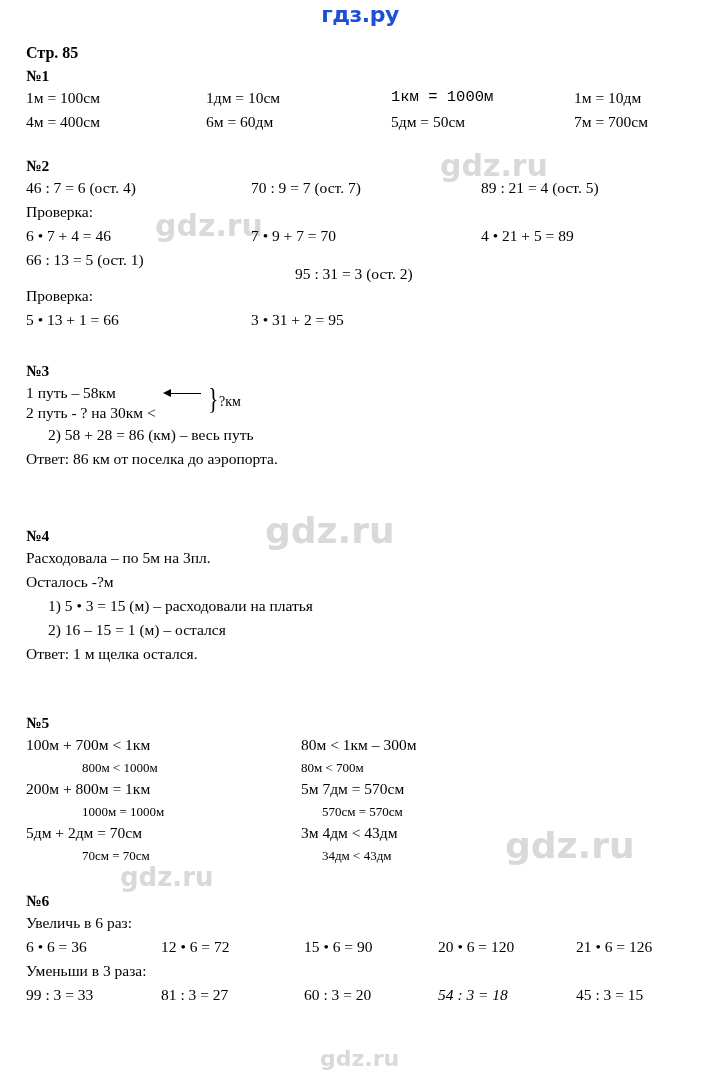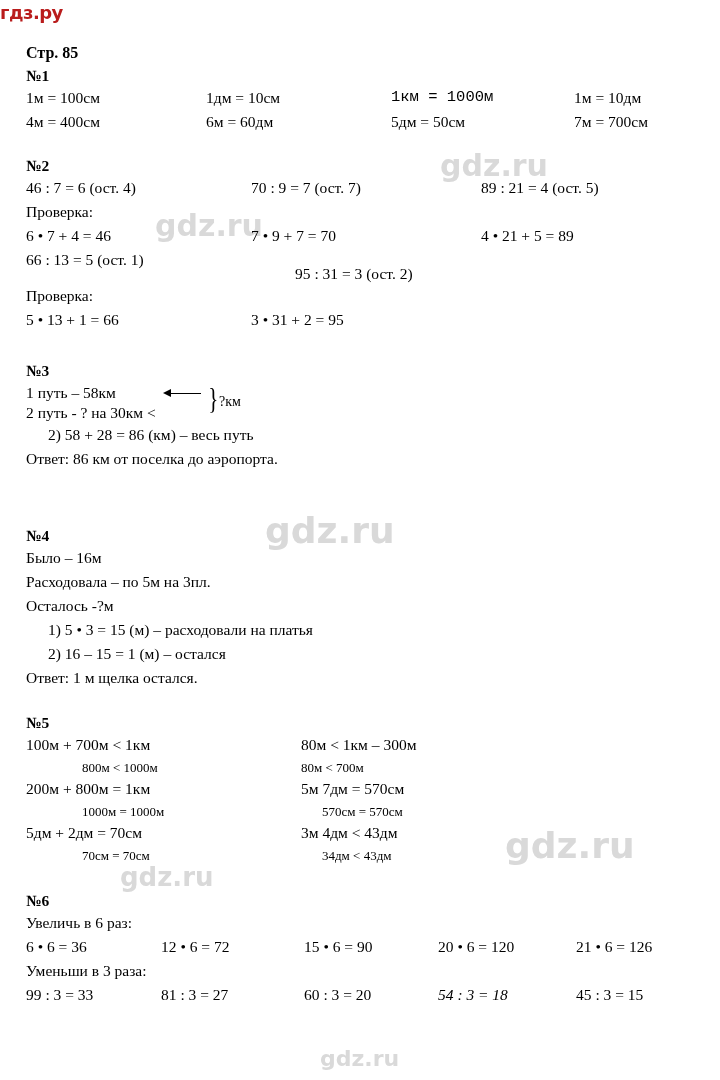--- a/index.html
+++ b/index.html
@@ -19,25 +19,26 @@
     position: relative;
     width: 720px;
     height: 1080px;
   }
   
   .logo {
     position: absolute;
     top: 2px;
     left: 0;
     width: 720px;
+    text-align: center;
     font-family: "DejaVu Sans", sans-serif;
     font-weight: bold;
-    font-size: 18px;
+    font-size: 22px;
     letter-spacing: -0.5px;
-    color: #b91c1c;
+    color: #1d4ed8;
   }
   
   .wm {
     position: absolute;
     font-family: "DejaVu Sans", sans-serif;
     font-weight: bold;
     color: #d9d9d9;
     white-space: nowrap;
     pointer-events: none;
     z-index: 0;
@@ -193,21 +194,20 @@
         <span class="arrowhead"></span>
         <span class="brace">}</span>
         <span class="km">?км</span>
       </div>
       <div class="line indent1">2) 58 + 28 = 86 (км) – весь путь</div>
       <div class="line">Ответ: 86 км от поселка до аэропорта.</div>
     </div>
 
     <div class="task" style="top:528px;">
       <span class="tasknum">№4</span>
-      <div class="line">Было – 16м</div>
       <div class="line">Расходовала – по 5м на 3пл.</div>
       <div class="line">Осталось -?м</div>
       <div class="line indent1">1) 5 • 3 = 15 (м) – расходовали на платья</div>
       <div class="line indent1">2) 16 – 15 = 1 (м) – остался</div>
       <div class="line">Ответ: 1 м щелка остался.</div>
     </div>
 
     <div class="task" style="top:715px;">
       <span class="tasknum">№5</span>
       <div class="row">

